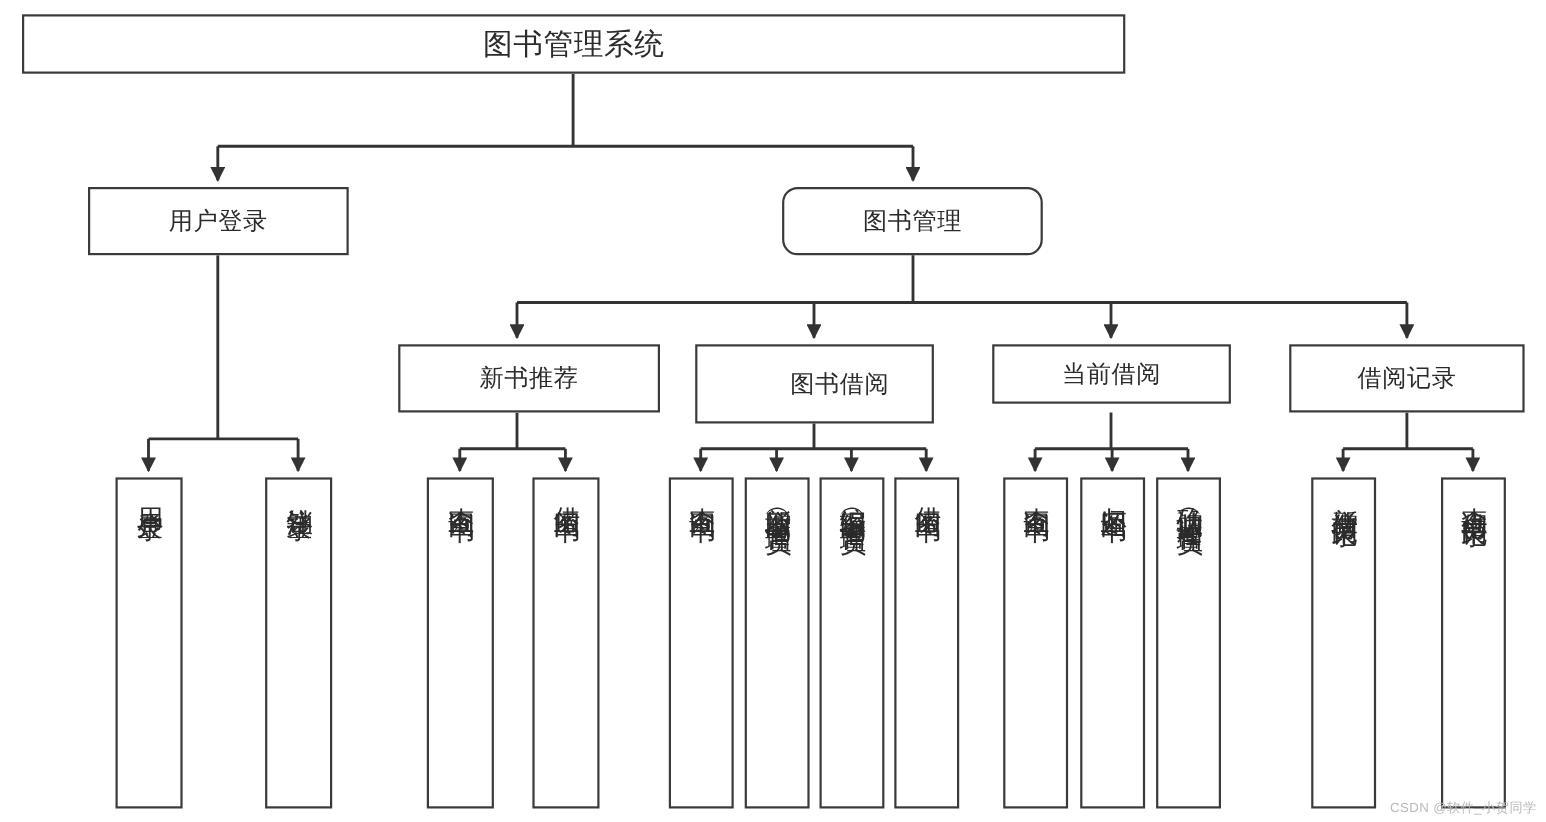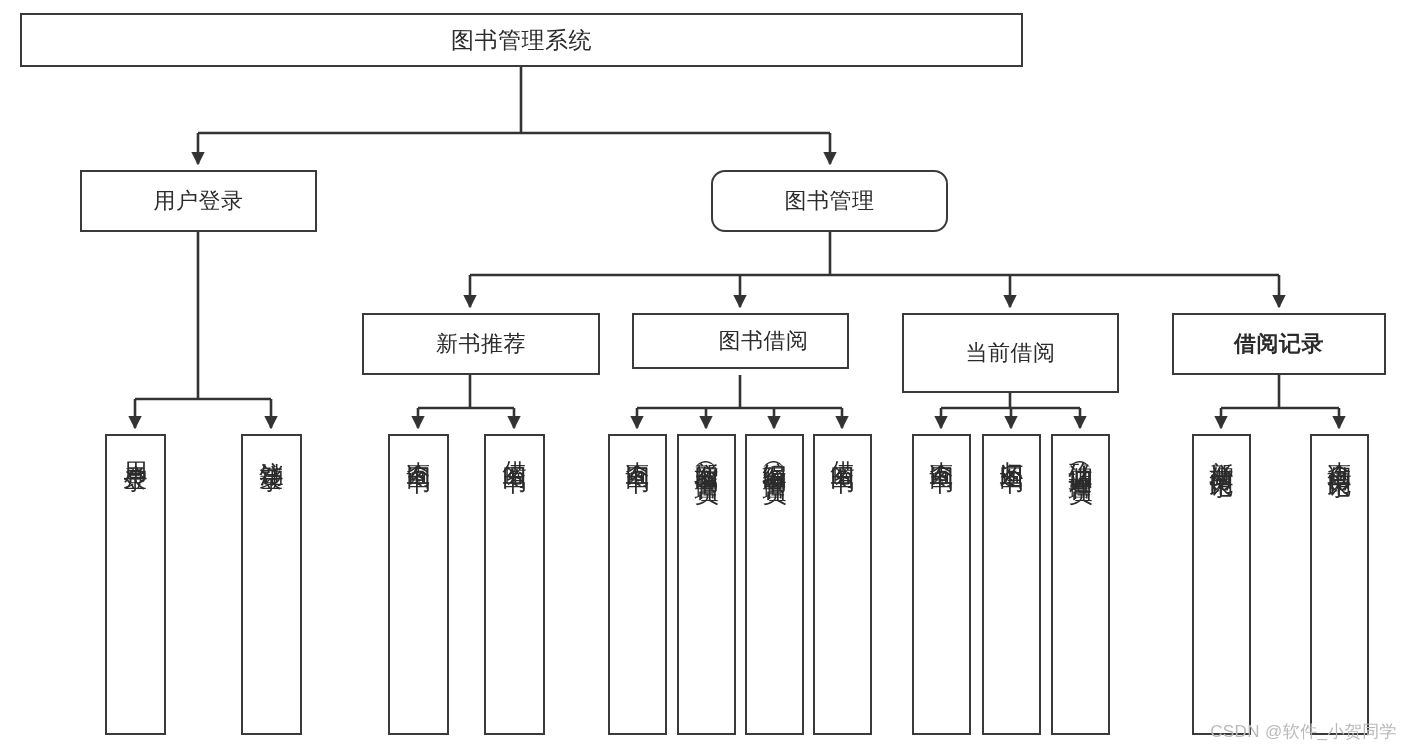--- a/index.html
+++ b/index.html
@@ -53,26 +53,26 @@
     align-items: flex-start;
     padding-top: 6px;
   }
   .node.vertical .label {
     writing-mode: vertical-rl;
     text-orientation: upright;
     font-size: 24px;
     letter-spacing: 3px;
     line-height: 1;
   }
-  .node.root .label { font-size: 23px; }
+  .node.root .label { font-size: 27px; }
   .watermark {
     position: absolute;
     right: 8px;
     bottom: 4px;
-    font-size: 17px;
+    font-size: 12px;
     color: #b9b9b9;
     letter-spacing: 0.4px;
     white-space: nowrap;
     user-select: none;
   }
 </style>
 </head>
 <body>
 
 <div id="diagram-root">
@@ -134,27 +134,27 @@
   <div class="node horizontal" style="left:80px; top:170px; width:237px; height:62px;">
     <span class="label">用户登录</span>
   </div>
   <div class="node horizontal" style="left:711px; top:170px; width:237px; height:62px;border-radius:14px;">
     <span class="label">图书管理</span>
   </div>
 
   <div class="node horizontal" style="left:362px; top:313px; width:238px; height:62px;">
     <span class="label">新书推荐</span>
   </div>
-  <div class="node horizontal" style="left:632px; top:313px; width:217px; height:56px;padding-left:46px;">
+  <div class="node horizontal" style="left:632px; top:313px; width:217px; height:72px;padding-left:46px;">
     <span class="label">图书借阅</span>
   </div>
-  <div class="node horizontal" style="left:902px; top:313px; width:217px; height:80px;">
+  <div class="node horizontal" style="left:902px; top:313px; width:217px; height:54px;">
     <span class="label">当前借阅</span>
   </div>
-  <div class="node horizontal" style="left:1172px; top:313px; width:214px; height:62px;font-weight:bold;">
+  <div class="node horizontal" style="left:1172px; top:313px; width:214px; height:62px;">
     <span class="label">借阅记录</span>
   </div>
 
   <div class="node vertical" style="left:105px; top:434px; width:61px; height:301px;">
     <span class="label">用户登录</span>
   </div>
   <div class="node vertical" style="left:241px; top:434px; width:61px; height:301px;">
     <span class="label">注销登录</span>
   </div>
   <div class="node vertical" style="left:388px; top:434px; width:61px; height:301px;">

